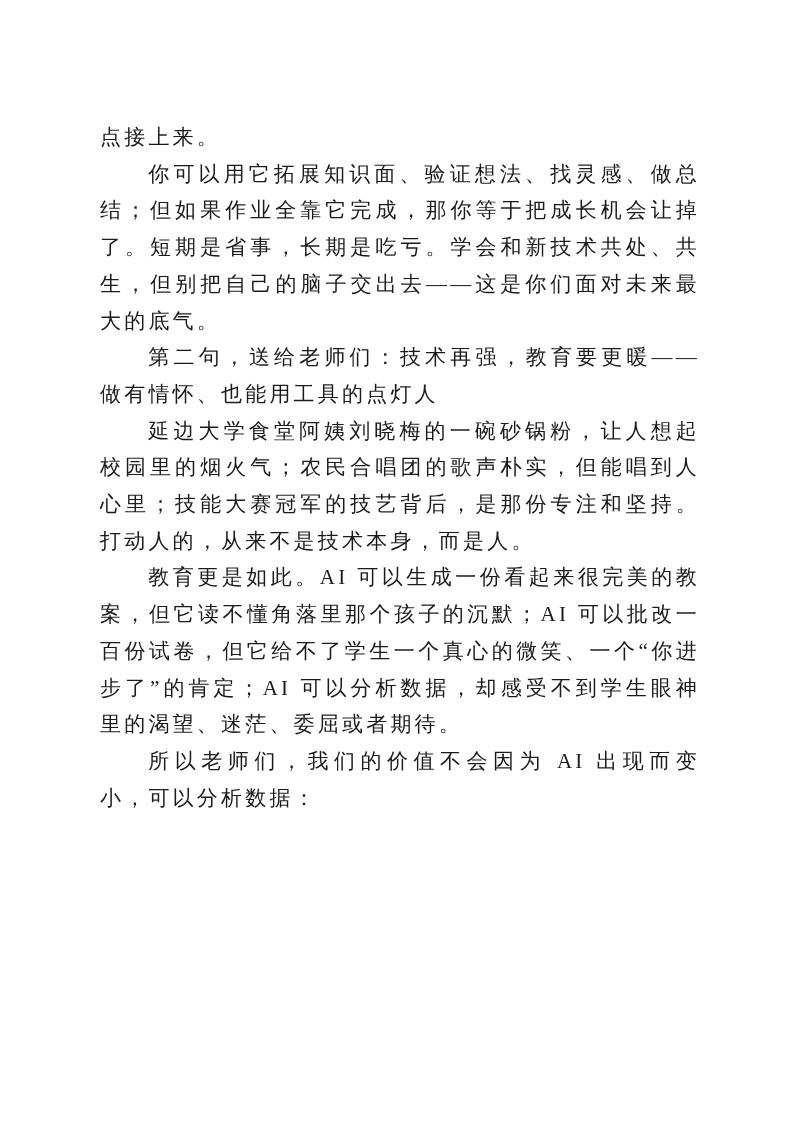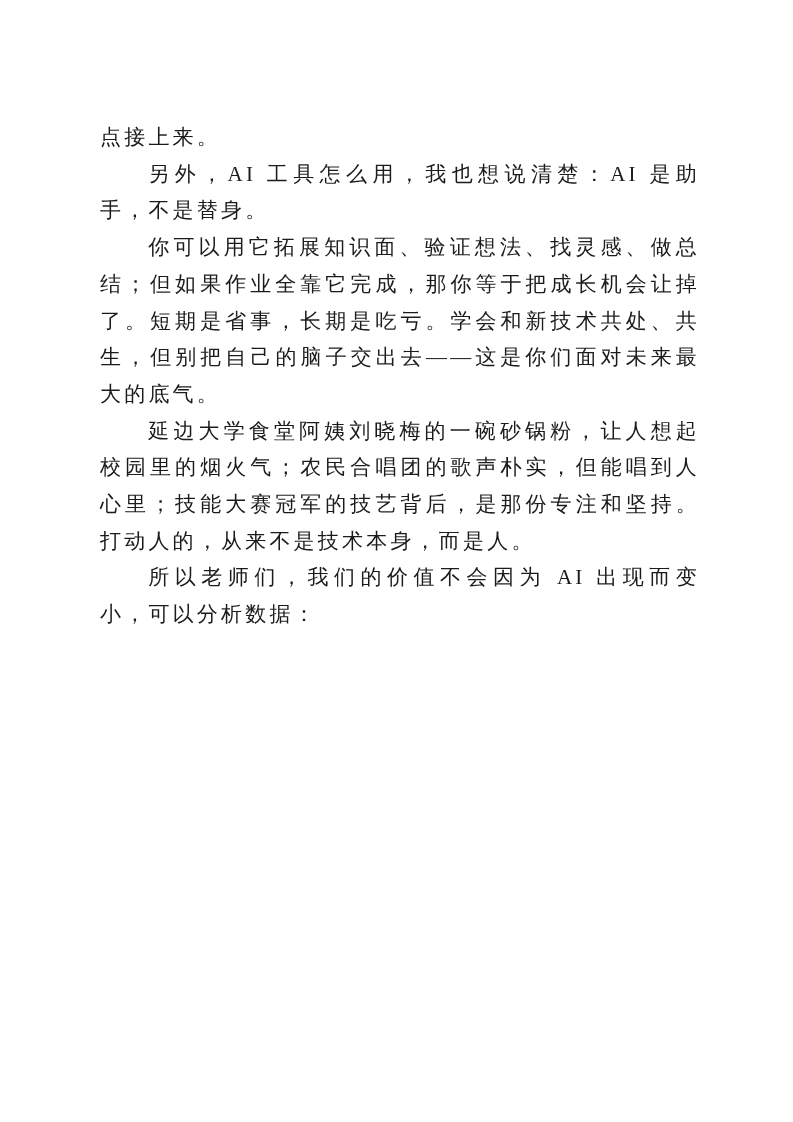--- a/index.html
+++ b/index.html
@@ -55,23 +55,24 @@
     color: #2a2a2a;
   }
 </style>
 </head>
 <body>
 
 <div class="page">
 
   <div class="content">
     <p class="no-indent">点接上来。</p>
-    <p>另外，AI 工具怎么用，我也想说清楚：AI 是助手，不是替身。</p>
     <p>你可以用它拓展知识面、验证想法、找灵感、做总结；但如果作业全靠它完成，那你等于把成长机会让掉了。短期是省事，长期是吃亏。学会和新技术共处、共生，但别把自己的脑子交出去——这是你们面对未来最大的底气。</p>
+    <p>第二句，送给老师们：技术再强，教育要更暖——做有情怀、也能用工具的点灯人</p>
     <p>延边大学食堂阿姨刘晓梅的一碗砂锅粉，让人想起校园里的烟火气；农民合唱团的歌声朴实，但能唱到人心里；技能大赛冠军的技艺背后，是那份专注和坚持。打动人的，从来不是技术本身，而是人。</p>
+    <p>教育更是如此。AI 可以生成一份看起来很完美的教案，但它读不懂角落里那个孩子的沉默；AI 可以批改一百份试卷，但它给不了学生一个真心的微笑、一个“你进步了”的肯定；AI 可以分析数据，却感受不到学生眼神里的渴望、迷茫、委屈或者期待。</p>
     <p>所以老师们，我们的价值不会因为 AI 出现而变小，可以分析数据：</p>
   </div>
 
   <div class="footer">
     <span class="dash">—</span><span class="num">3</span><span class="dash">—</span>
   </div>
 
 </div>
 
 </body></html>

